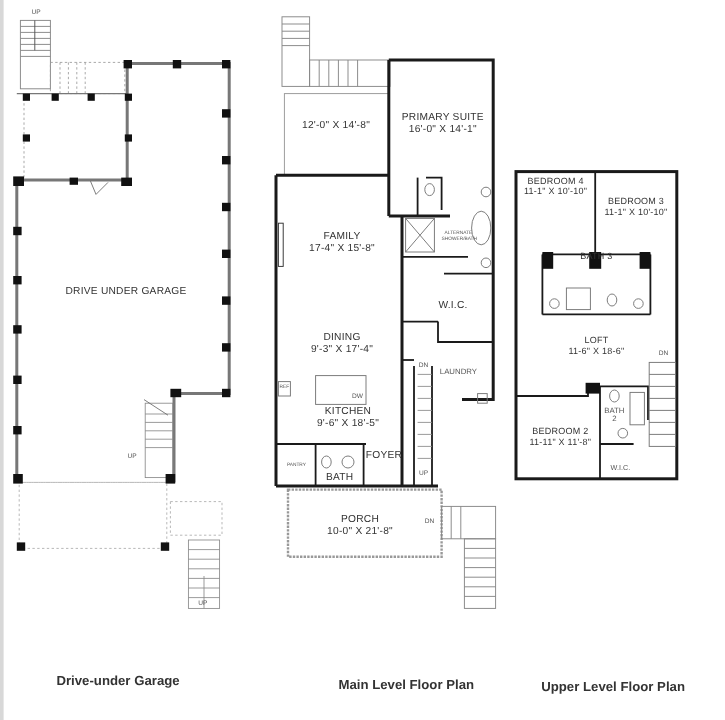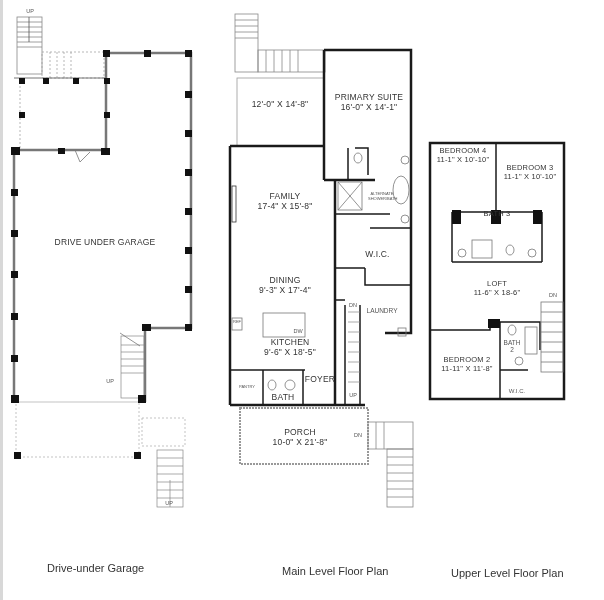--- a/index.html
+++ b/index.html
@@ -1,21 +1,21 @@
 <!DOCTYPE html>
 <html><head>
 <meta charset="utf-8">
 <style>
   html, body { margin:0; padding:0; background:#ffffff; }
   body { width:604px; height:600px; position:relative; overflow:hidden; font-family:"Liberation Sans", sans-serif; color:#222; }
   #plans { position:absolute; left:0; top:0; width:604px; height:600px; }
   .lbl { position:absolute; text-align:center; font-family:"Liberation Sans", sans-serif; color:#333; line-height:1.15; }
   .room { font-size:8.5px; letter-spacing:0.2px; }
   .tiny { font-size:5.5px; color:#555; }
-  .caption { position:absolute; font-size:11px; font-weight:normal; color:#333; font-family:"Liberation Sans", sans-serif; }
+  .caption { position:absolute; font-size:11px; font-weight:bold; color:#333; font-family:"Liberation Sans", sans-serif; }
   .leftedge { position:absolute; left:0; top:0; width:3px; height:600px; background:#d8d8d8; }
 </style>
 </head>
 <body>
 
 <div class="leftedge"></div>
 
 <svg id="plans" viewBox="0 0 604 600" xmlns="http://www.w3.org/2000/svg">
 
   <g fill="none">

